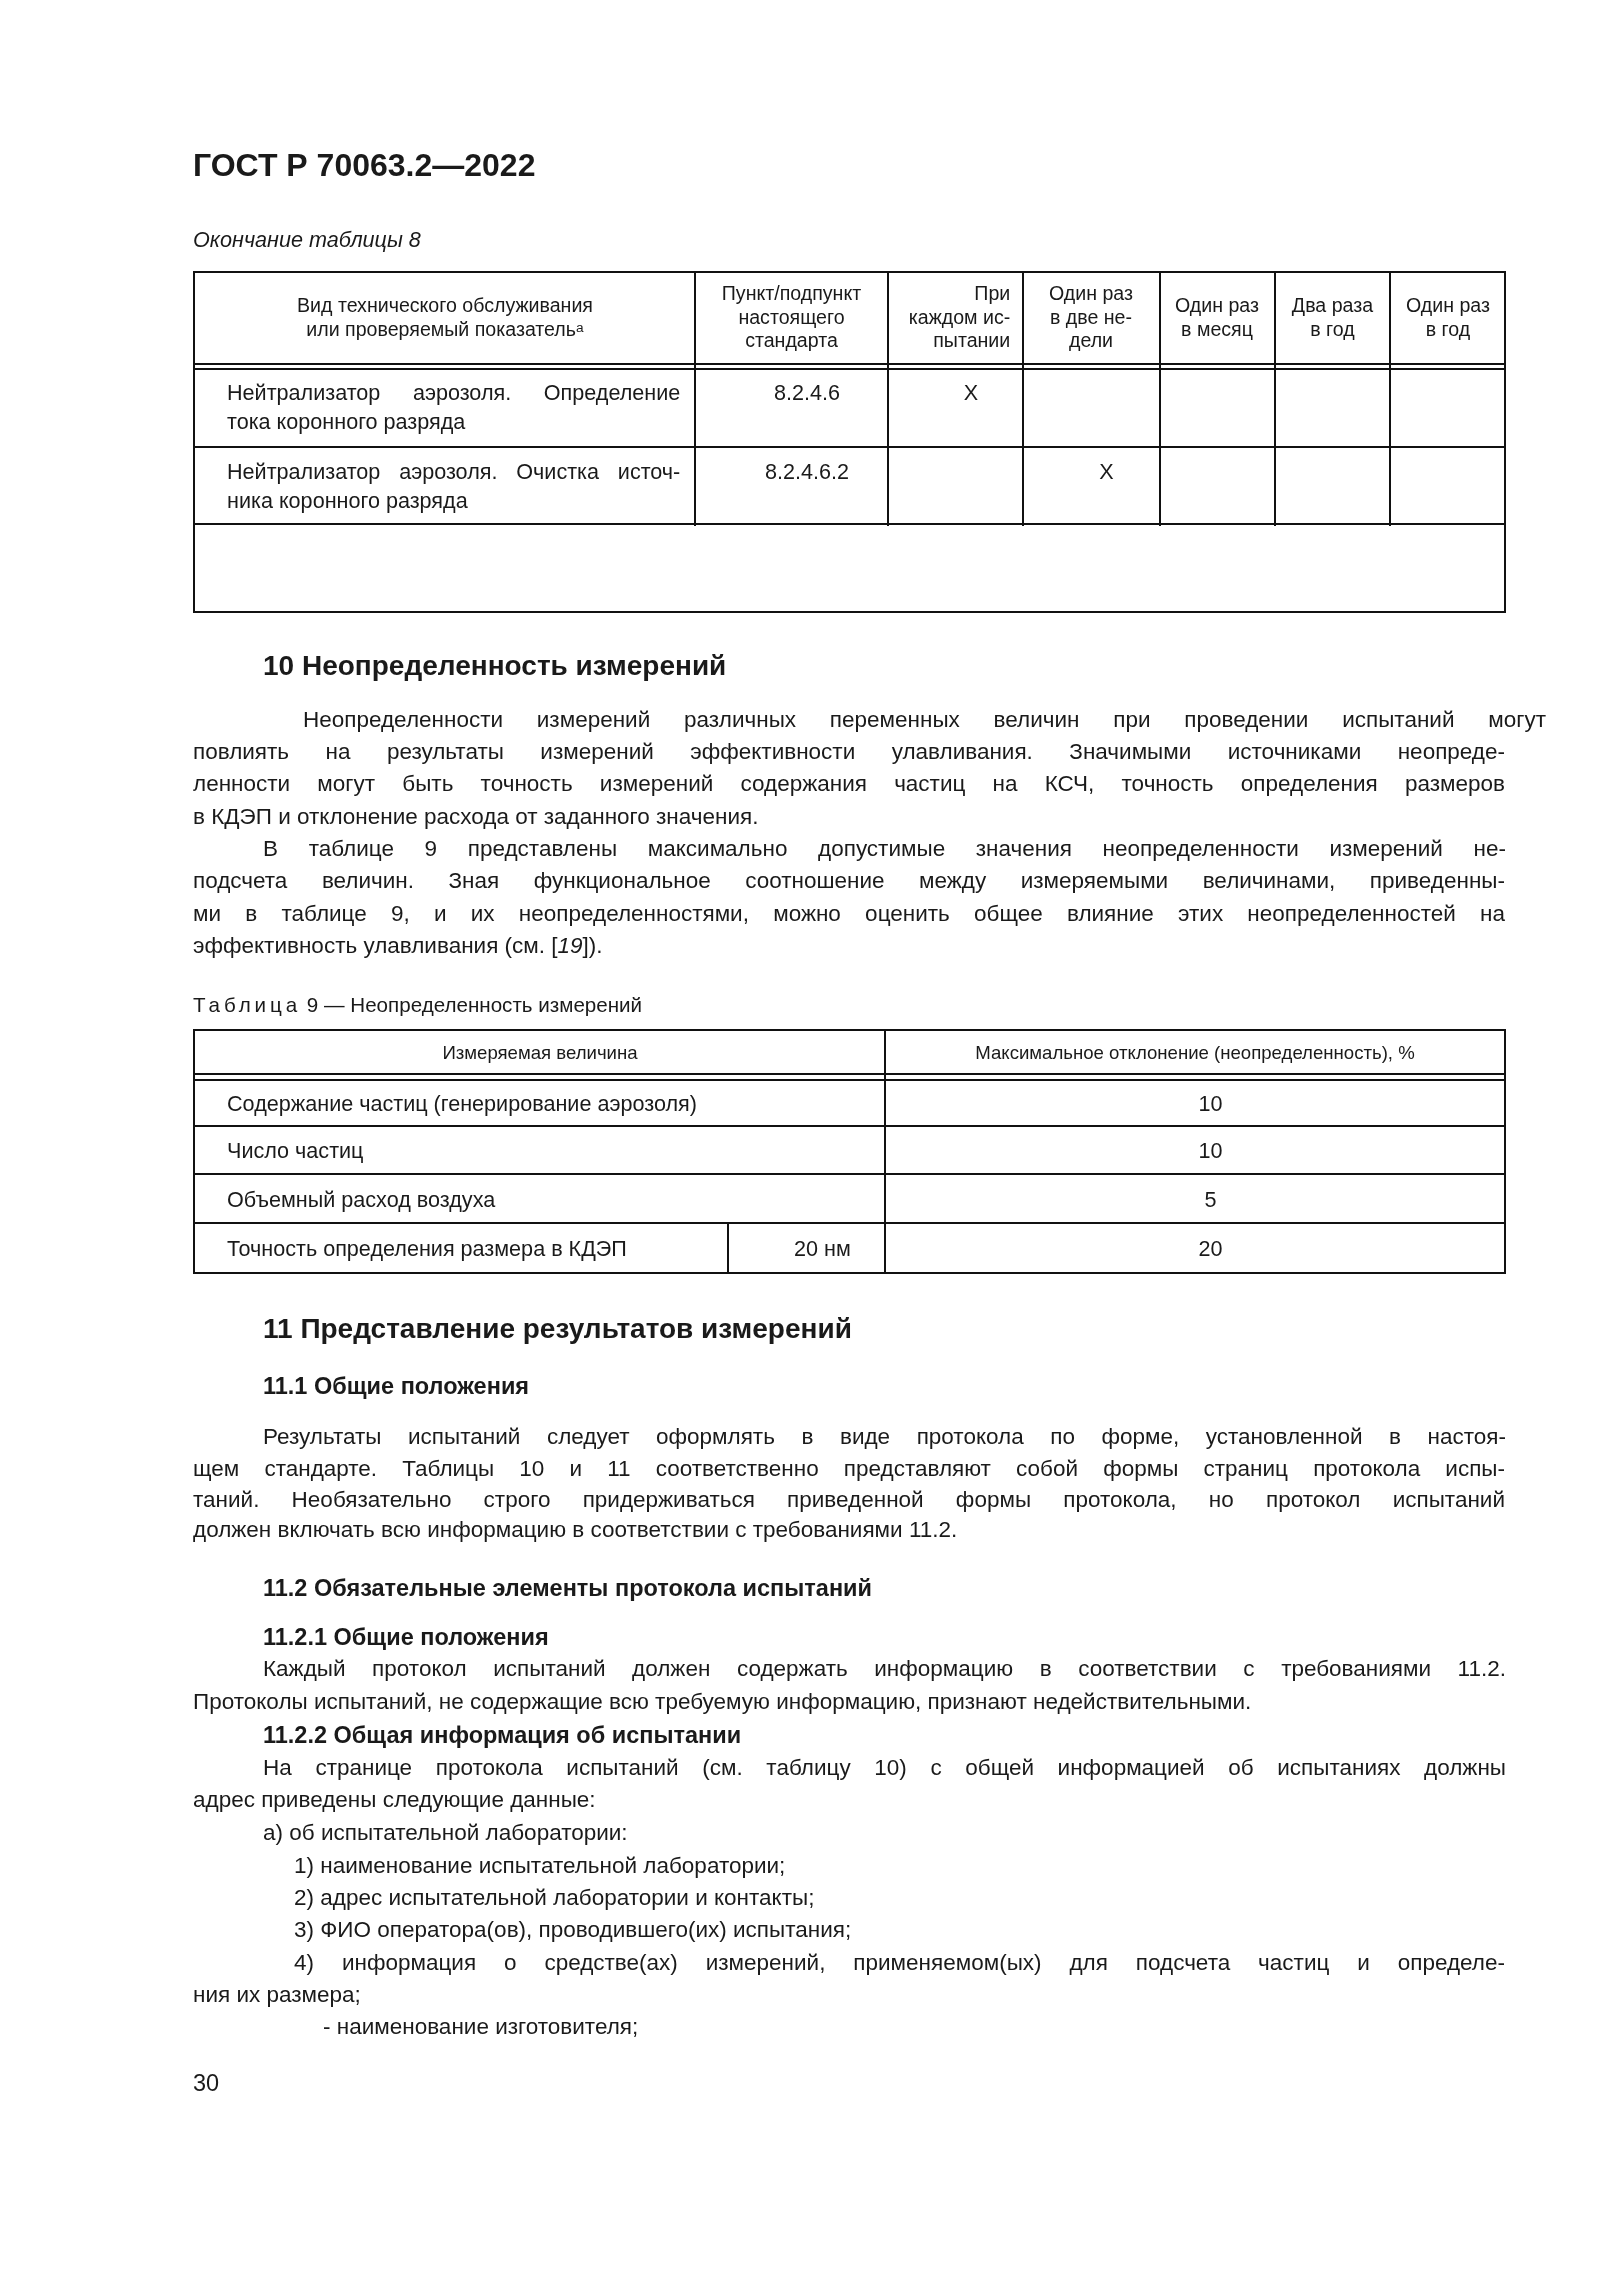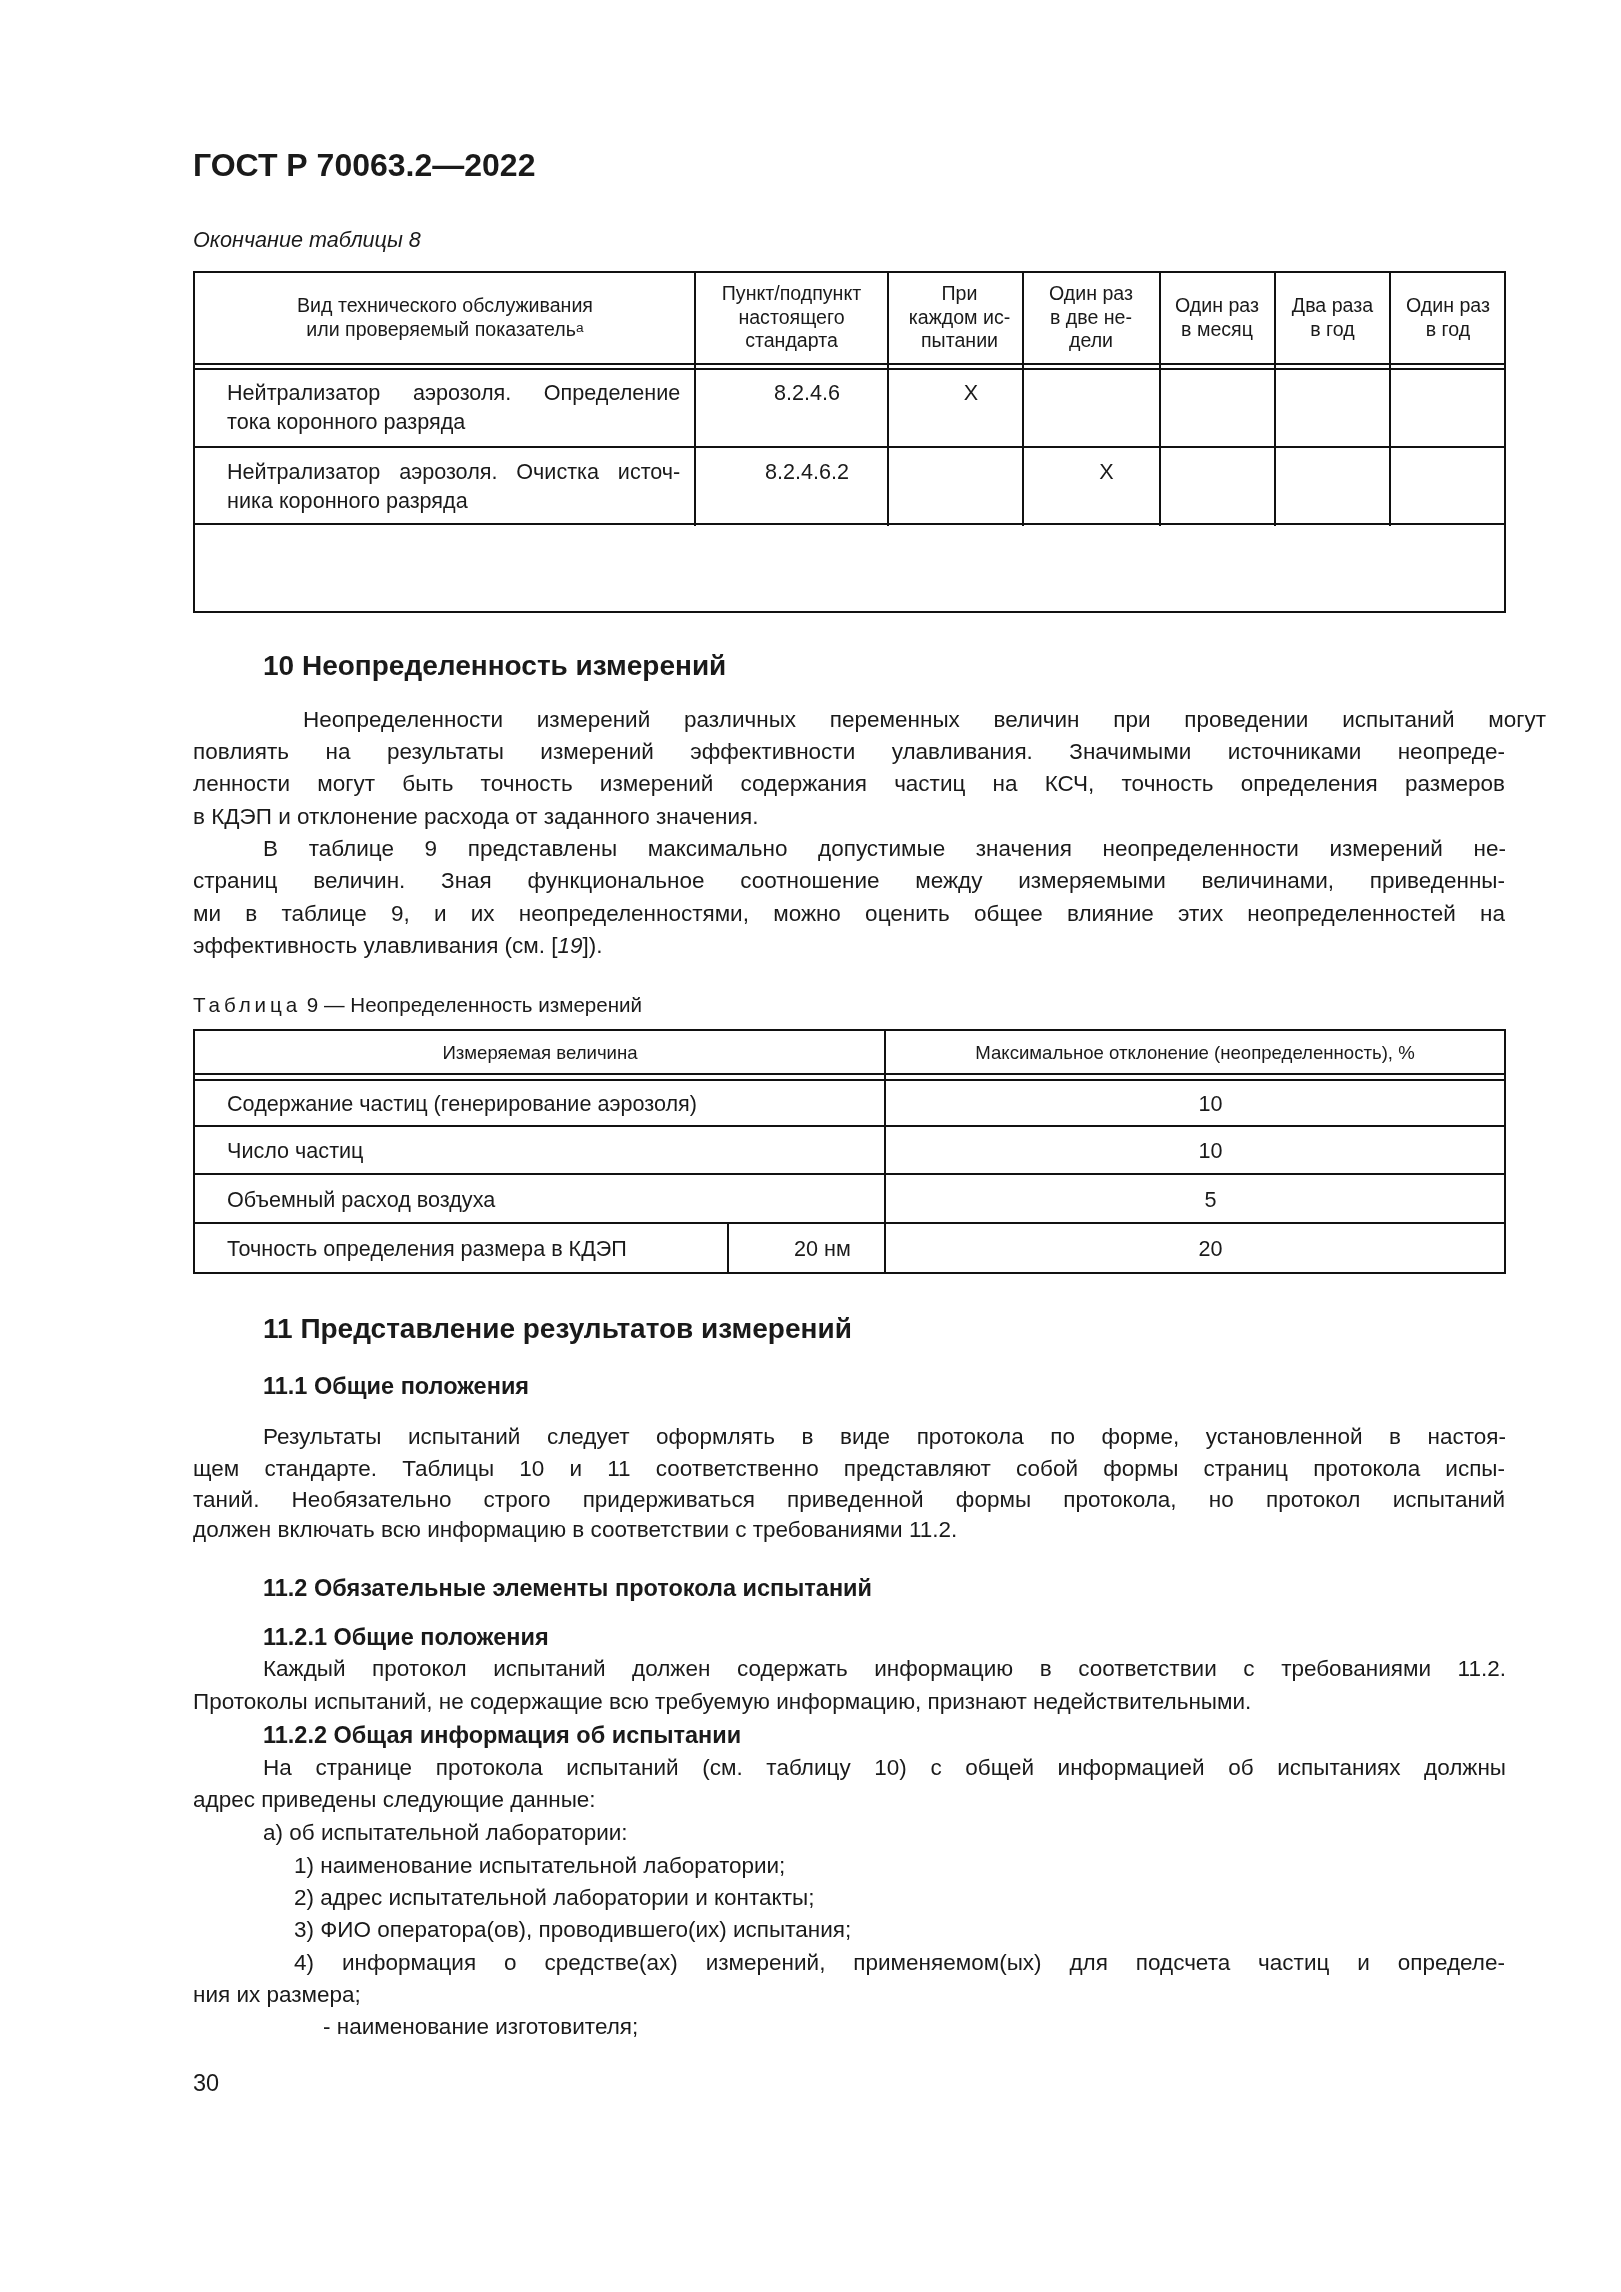--- a/index.html
+++ b/index.html
@@ -62,21 +62,21 @@
       <div><span>или проверяемый показатель</span><sup>a</sup></div>
     </div>
   </div>
   <div class="cell" style="left:696px; top:273px; width:191px; height:89px;">
     <div>
       <div>Пункт/подпункт</div>
       <div>настоящего</div>
       <div>стандарта</div>
     </div>
   </div>
-  <div class="cell" style="left:889px; top:273px; width:141px; height:89px;">
+  <div class="cell" style="left:889px; top:273px; width:141px; height:89px;text-align:right;">
     <div>
       <div>При</div>
       <div>каждом ис-</div>
       <div>пытании</div>
     </div>
   </div>
   <div class="cell" style="left:1024px; top:273px; width:134px; height:89px;">
     <div>
       <div>Один раз</div>
       <div>в две не-</div>
@@ -132,21 +132,21 @@
   </div>
 </div>
 
 <div class="h1" style="top:649px;">10 Неопределенность измерений</div>
 <div>
   <div class="line ind" style="top:705px;margin-left:40px;">Неопределенности измерений различных переменных величин при проведении испытаний могут</div>
   <div class="line" style="top:737px;">повлиять на результаты измерений эффективности улавливания. Значимыми источниками неопреде-</div>
   <div class="line" style="top:769px;">ленности могут быть точность измерений содержания частиц на КСЧ, точность определения размеров</div>
   <div class="line last" style="top:802px;">в КДЭП и отклонение расхода от заданного значения.</div>
   <div class="line ind" style="top:834px;">В таблице 9 представлены максимально допустимые значения неопределенности измерений не-</div>
-  <div class="line" style="top:866px;">страниц величин. Зная функциональное соотношение между измеряемыми величинами, приведенны-</div>
+  <div class="line" style="top:866px;">подсчета величин. Зная функциональное соотношение между измеряемыми величинами, приведенны-</div>
   <div class="line" style="top:899px;">ми в таблице 9, и их неопределенностями, можно оценить общее влияние этих неопределенностей на</div>
   <div class="line last" style="top:931px;"><span>эффективность улавливания (см. [</span><i>19</i><span>]).</span></div>
 </div>
 
 <div class="cap" style="top:991px;"><span class="sp">Таблица</span><span> 9 — Неопределенность измерений</span></div>
 <div>
   <div class="tbl" style="left:193px; top:1029px; width:1313px; height:245px;"></div>
   <div class="hl" style="left:193px; top:1073px; width:1313px;"></div>
   <div class="hl" style="left:193px; top:1079px; width:1313px;"></div>
   <div class="hl thick" style="left:193px; top:1125px; width:1313px;"></div>

